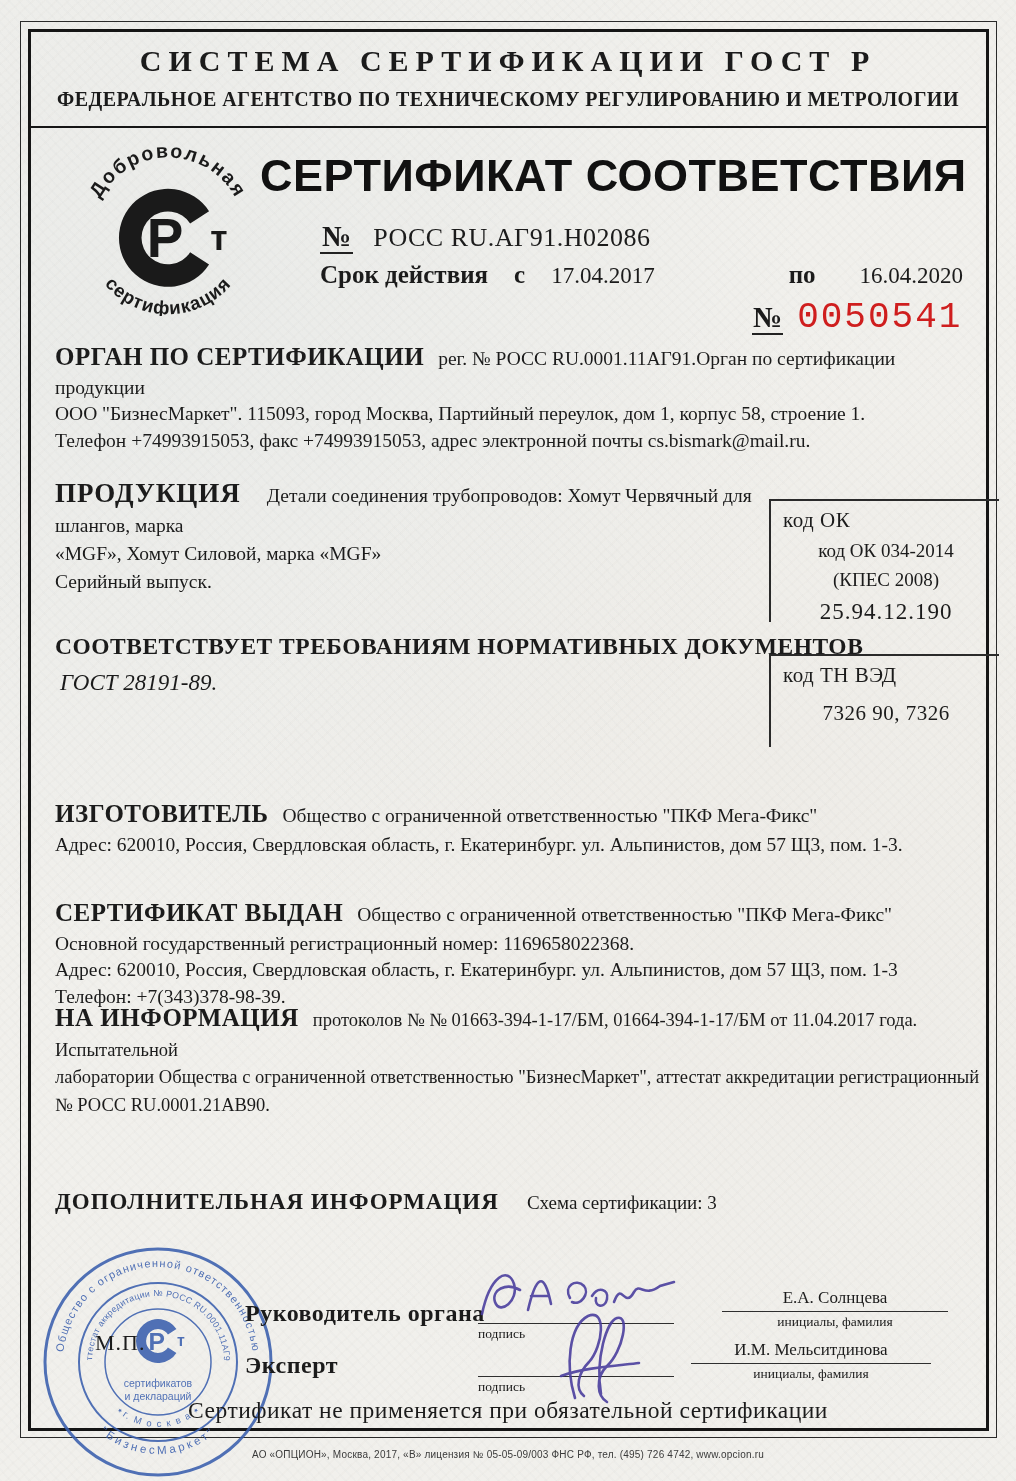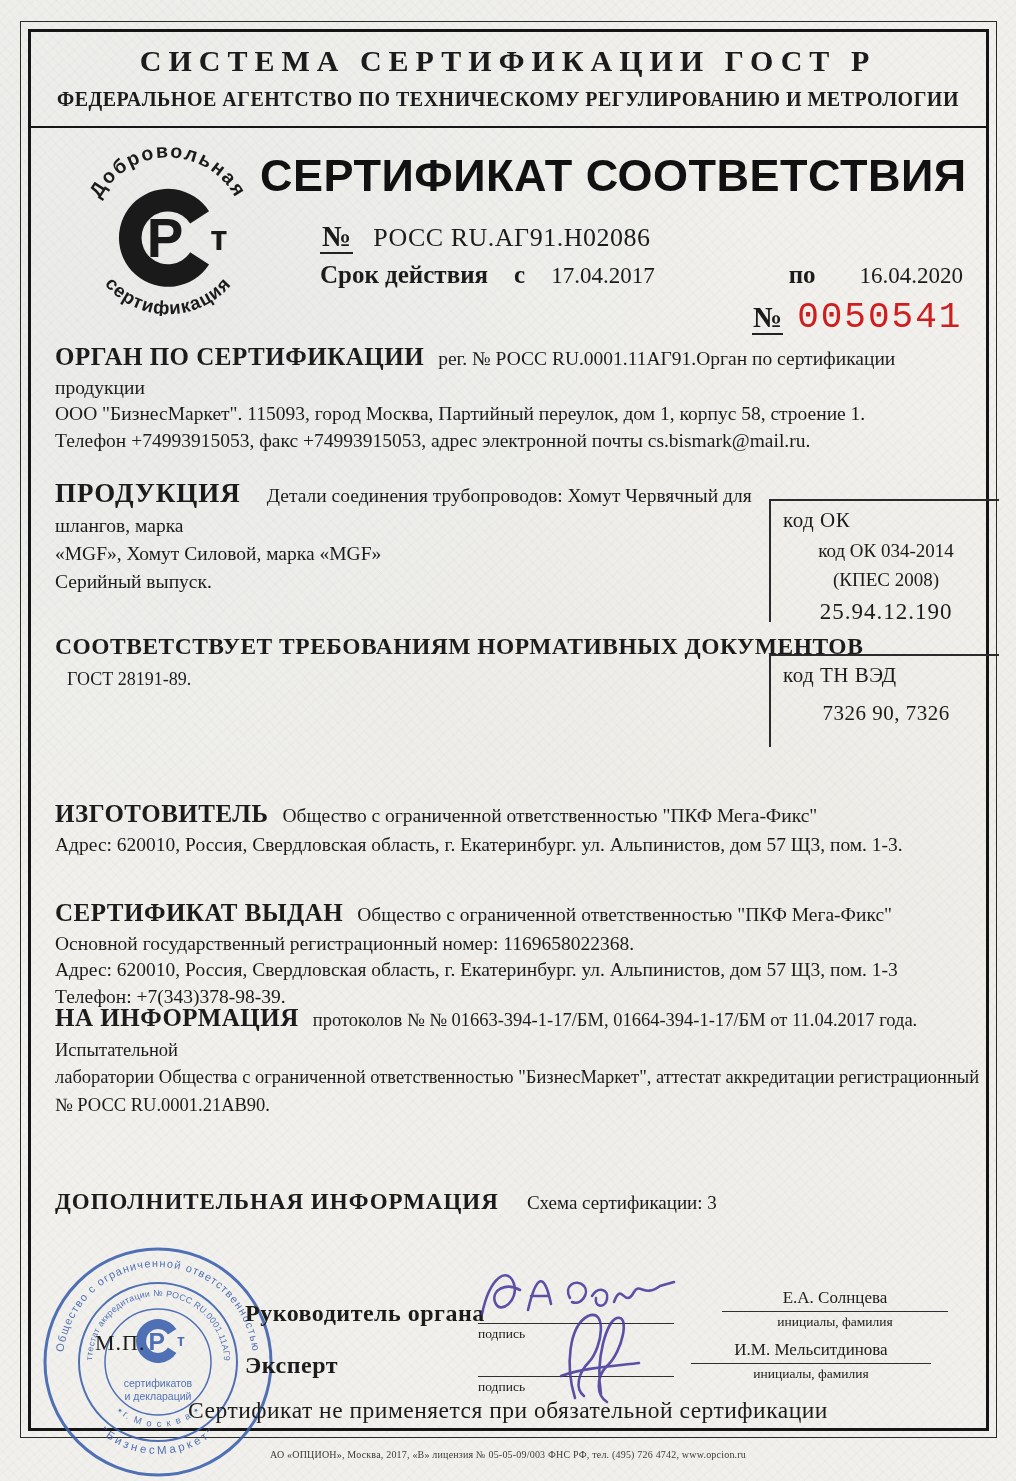--- a/index.html
+++ b/index.html
@@ -55,21 +55,21 @@
              padding:7px 10px 0 12px; }
   .box-ok { top:499px; height:123px; }
   .box-tn { top:654px; height:93px; }
   .codebox .bl { font-size:21px; letter-spacing:0.5px; }
   .codebox .c { text-align:center; font-size:19px; margin-top:7px; }
   .codebox .big { font-size:23px; letter-spacing:1px; margin-top:8px; }
   .box-tn .c { font-size:21px; margin-top:13px; letter-spacing:0.5px; }
 
   .sec-conf { top:630px; }
   .sec-conf .sec-h { font-size:23.5px; }
-  .conf-text { display:block; margin-left:12px; margin-top:5px; font-size:18px; }
+  .conf-text { display:block; margin-left:5px; margin-top:5px; font-size:23px;font-style:italic; }
 
   .sec-man { top:797px; }
   .sec-issued { top:896px; }
   .sec-basis { top:999px; font-size:18.5px; line-height:1.5; }
   .sec-add { top:1186px; }
   .sec-add .sec-h { font-size:23px; letter-spacing:1px; margin-right:28px; }
   .sec-add .t { font-size:19px; }
 
   .stamp { left:33px; top:1237px; width:250px; height:250px; opacity:0.88; }
   .mp { left:95px; top:1330px; font-size:22px; letter-spacing:1px; z-index:5; }
@@ -87,21 +87,21 @@
   .sig-name .cp { font-size:13.5px; margin-top:2px; }
   .name1 { left:722px; top:1288px; width:226px; }
   .name2 { left:691px; top:1340px; width:240px; }
 
   .sig-svg { z-index:4; }
   .sig1 { left:468px; top:1258px; }
   .sig2 { left:543px; top:1306px; }
 
   .footnote { left:0; right:0; top:1397px; text-align:center; font-size:23.5px; letter-spacing:0.5px; }
   .footer { left:0; right:0; top:1449px; text-align:center;
-            font-family:Liberation Serif, serif; font-size:10px; color:#3a3a3a; letter-spacing:0.2px; }
+            font-family:Liberation Sans, sans-serif; font-size:10px; color:#3a3a3a; letter-spacing:0.2px; }
 </style>
 </head>
 <body>
 
 <div class="page">
 
   <div class="abs border-outer"></div>
   <div class="abs border-inner"></div>
   <div class="abs header-sep"></div>
 

